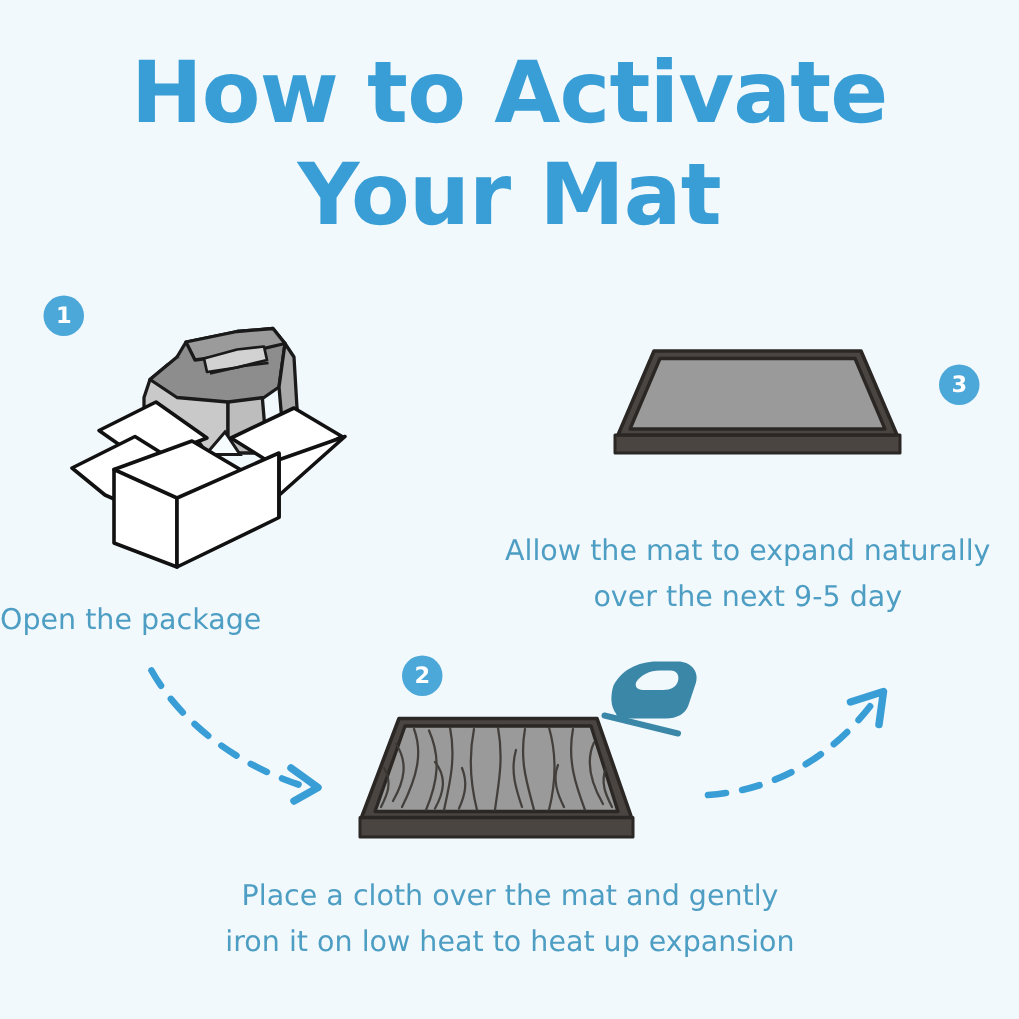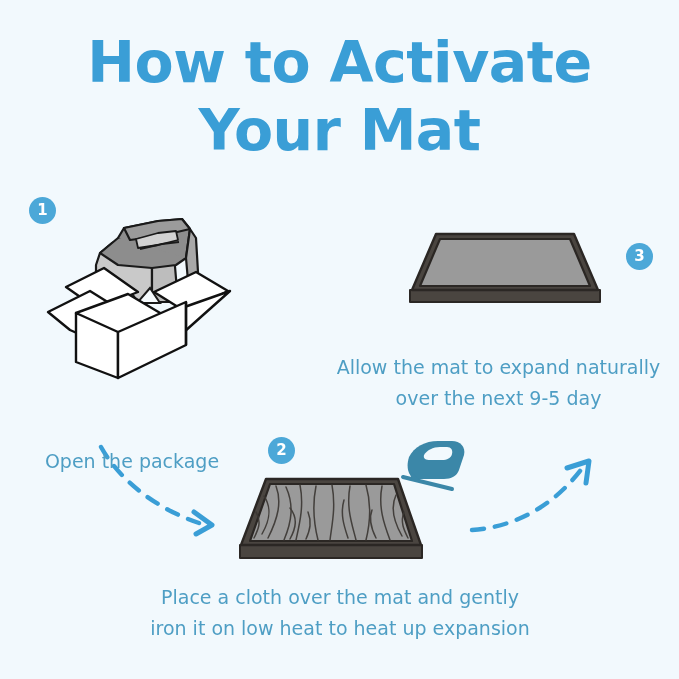--- a/index.html
+++ b/index.html
@@ -62,22 +62,21 @@
     font-family: "DejaVu Sans", sans-serif;
     font-size: 19px;
     line-height: 31px;
     text-align: center;
     white-space: nowrap;
   }
   #caption-1 {
     left: 0px;
     top: 398px;
     width: 264px;
-    text-align: center;
-    margin-top: 48px;
+    text-align: left;
   }
   #caption-3 {
     left: 318px;
     top: 352px;
     width: 361px;
   }
   #caption-2 {
     left: 110px;
     top: 582px;
     width: 460px;

